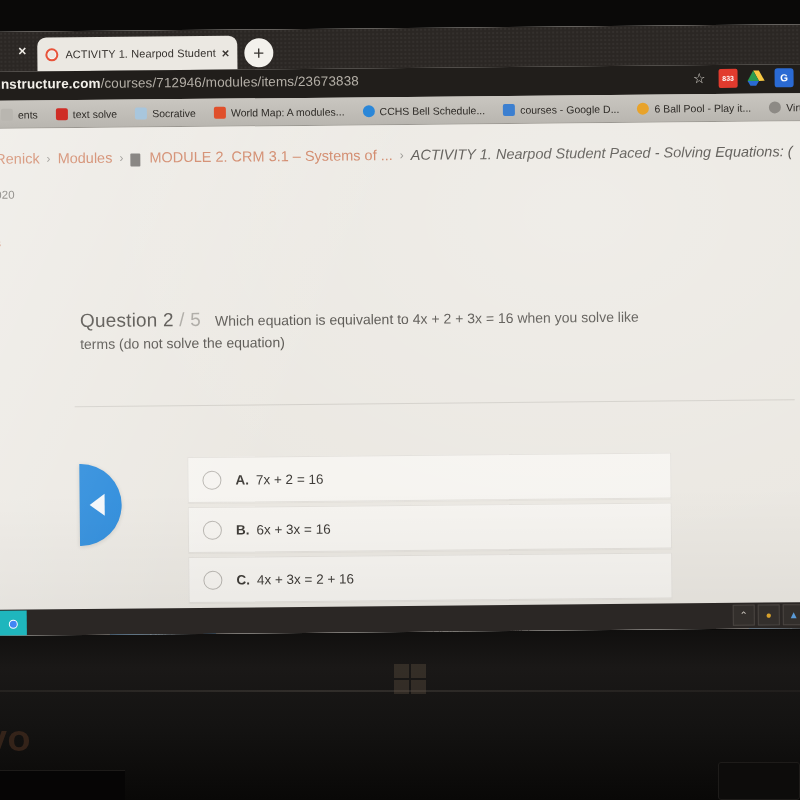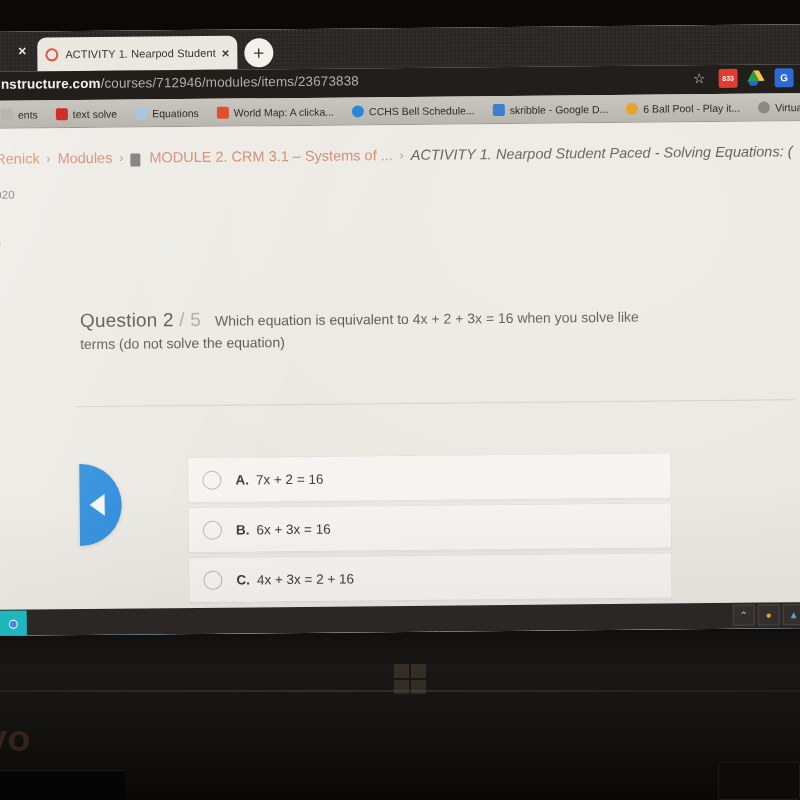--- a/index.html
+++ b/index.html
@@ -310,33 +310,33 @@
       <div class="bm">
         <span class="bm-ico" style="background:#b9b6b0"></span>
         <span>ents</span>
       </div>
       <div class="bm">
         <span class="bm-ico" style="background:#cf2d26"></span>
         <span>text solve</span>
       </div>
       <div class="bm">
         <span class="bm-ico" style="background:#a8c6dd"></span>
-        <span>Equations</span>
+        <span>Socrative</span>
       </div>
       <div class="bm">
         <span class="bm-ico" style="background:#e0502c"></span>
-        <span>World Map: A clicka...</span>
+        <span>World Map: A modules...</span>
       </div>
       <div class="bm">
         <span class="bm-ico" style="background:#2b87d8;border-radius:50%"></span>
         <span>CCHS Bell Schedule...</span>
       </div>
       <div class="bm">
         <span class="bm-ico" style="background:#3c7fd0"></span>
-        <span>skribble - Google D...</span>
+        <span>courses - Google D...</span>
       </div>
       <div class="bm">
         <span class="bm-ico" style="background:#e8a32b;border-radius:50%"></span>
         <span>6 Ball Pool - Play it...</span>
       </div>
       <div class="bm">
         <span class="bm-ico" style="background:#8d8a85;border-radius:50%"></span>
         <span>Virtual School Admi</span>
       </div>
     </div>

